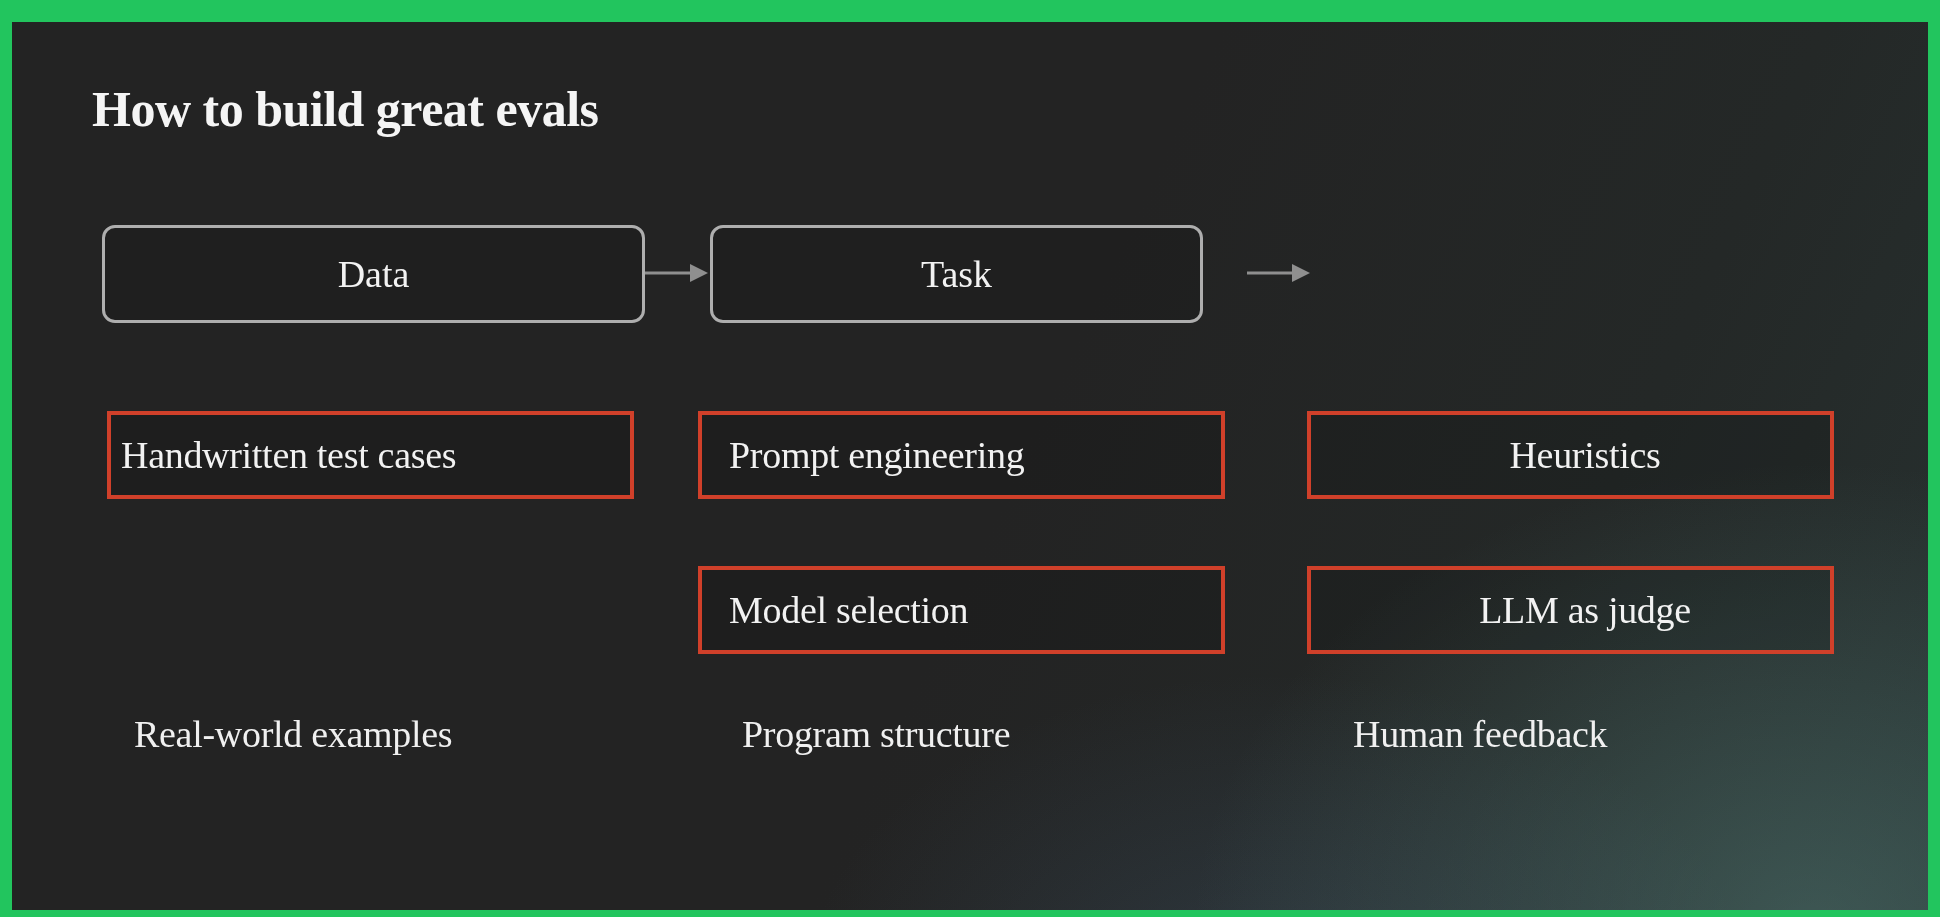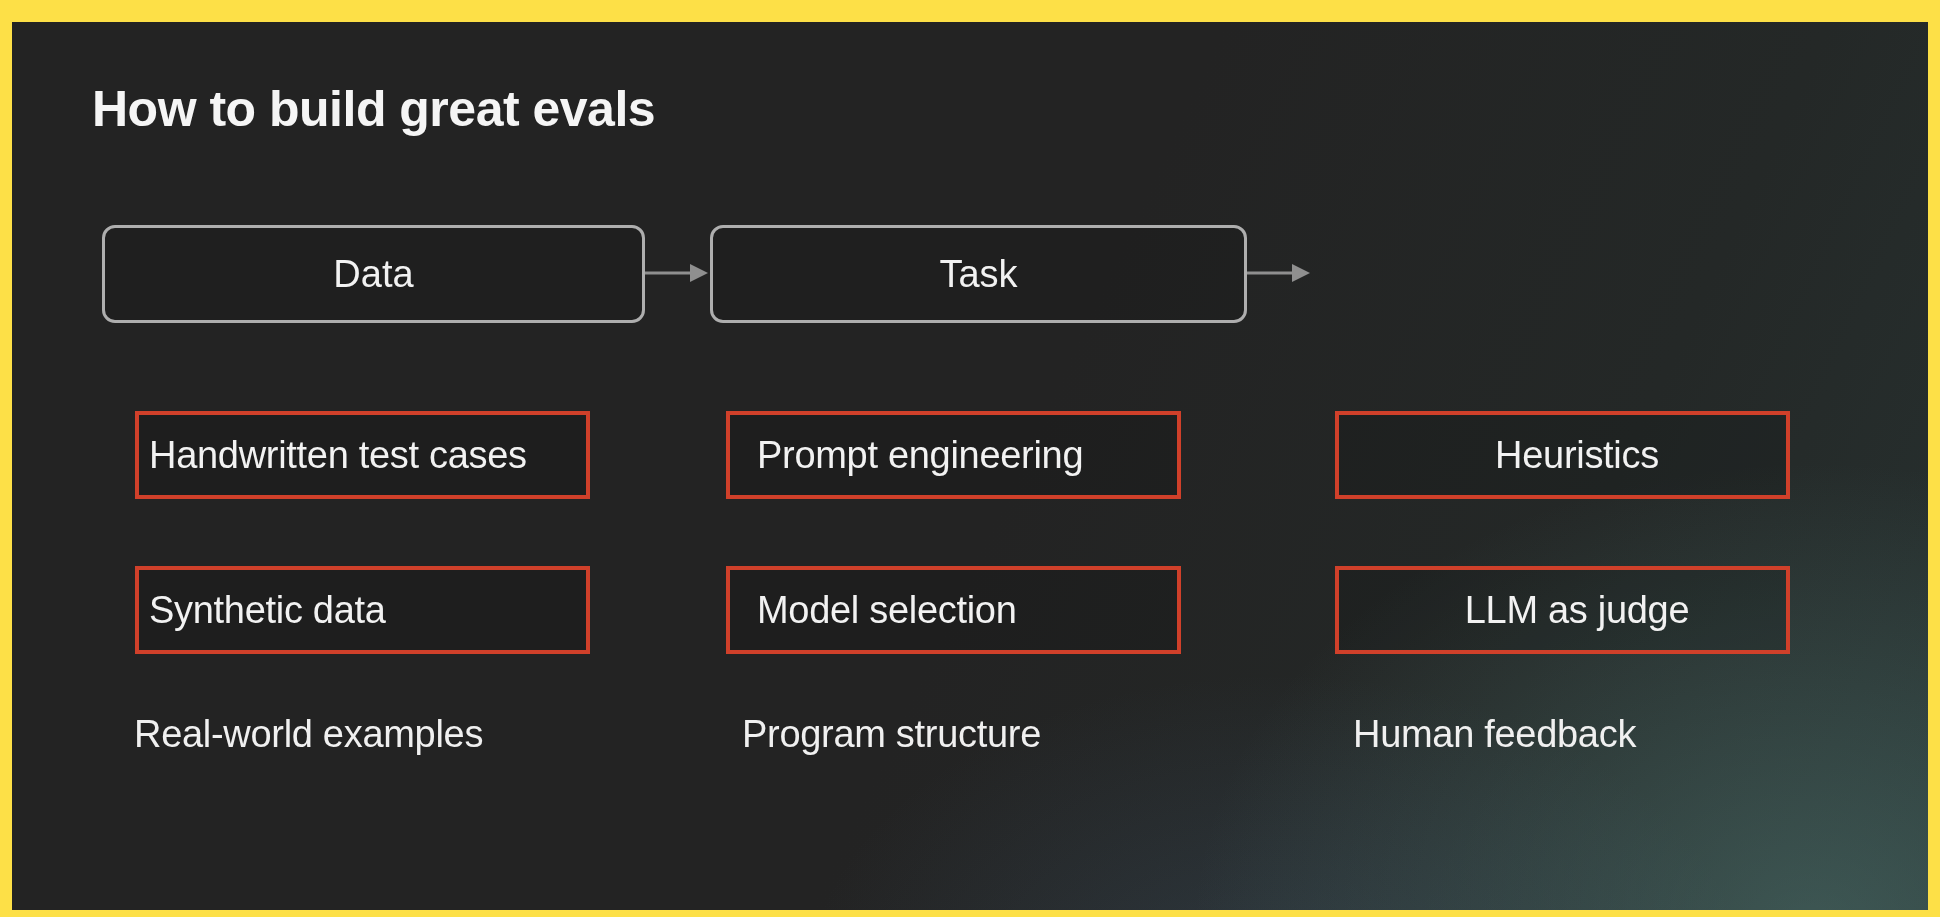--- a/index.html
+++ b/index.html
@@ -2,21 +2,21 @@
 <html><head>
 <meta charset="utf-8">
 <style>
   html,body{margin:0;padding:0;}
   body{
     width:1940px;height:917px;
     background:#0a0a0b;
     font-family:"Liberation Sans","DejaVu Sans",sans-serif;
     overflow:hidden;position:relative;
   }
-  .frame{position:absolute;inset:0;background:#fde047;}
+  .frame{position:absolute;inset:0;background:#22c55e;font-family:Liberation Serif, serif;}
   .slide{
     position:absolute;left:12px;top:22px;width:1916px;height:888px;
     background:
       radial-gradient(1000px 750px at 94% 102%, rgba(96,146,140,0.40), rgba(96,146,140,0) 62%),
       radial-gradient(820px 560px at 66% 110%, rgba(72,100,128,0.28), rgba(72,100,128,0) 58%),
       linear-gradient(115deg,#232323 52%,#242827 78%,#273130 100%);
     overflow:hidden;
   }
   .slide-title{
     position:absolute;left:80px;top:56px;
@@ -26,34 +26,33 @@
   
   .flow-node{
     position:absolute;top:203px;height:98px;
     border:3px solid #aeaeae;border-radius:13px;
     background:rgba(0,0,0,0.10);
     display:flex;align-items:center;justify-content:center;
     box-sizing:border-box;
     font-size:38px;font-weight:500;color:#f2f2f2;
   }
   .flow-node.n0{left:90px;width:543px;}
-  .flow-node.n1{left:698px;width:537px;}
+  .flow-node.n1{left:698px;width:493px;}
   .flow-arrow{position:absolute;top:237px;width:66px;height:28px;}
   .flow-arrow.a0{left:632px;}
   .flow-arrow.a1{left:1234px;}
   
   .item-box{
-    position:absolute;width:455px;height:88px;
+    position:absolute;width:527px;height:88px;
     border:4px solid #d0402a;
     background:rgba(0,0,0,0.12);
     box-sizing:border-box;
     display:flex;align-items:center;
     font-size:38px;font-weight:500;color:#f2f2f2;
     letter-spacing:-0.3px;
-    margin-left:28px;
   }
   .row1{top:389px;}
   .row2{top:544px;}
   .col1{left:95px;}  .col1.item-box{padding-left:10px;}
   .col2{left:686px;text-align:center;} .col2.item-box{padding-left:27px;}
   .col3{left:1295px;}.col3.item-box{padding-left:29px;justify-content:center;}
   .plain-item{
     position:absolute;top:688px;height:48px;
     display:flex;align-items:center;
     font-size:38px;font-weight:500;color:#f0f0f0;
@@ -83,23 +82,20 @@
       <span>Task</span>
     </div>
     <svg class="flow-arrow a1" viewBox="0 0 66 28">
       <line x1="1" y1="14" x2="50" y2="14" stroke="#8f8f8f" stroke-width="3"></line>
       <path d="M46 5 L64 14 L46 23 Z" fill="#8f8f8f"></path>
     </svg>
 
     <div class="item-box row1 col1">
       <span>Handwritten test cases</span>
     </div>
-    <div class="item-box row2 col1">
-      <span>Synthetic data</span>
-    </div>
     <div class="plain-item col1">
       <span>Real-world examples</span>
     </div>
 
     <div class="item-box row1 col2">
       <span>Prompt engineering</span>
     </div>
     <div class="item-box row2 col2">
       <span>Model selection</span>
     </div>

